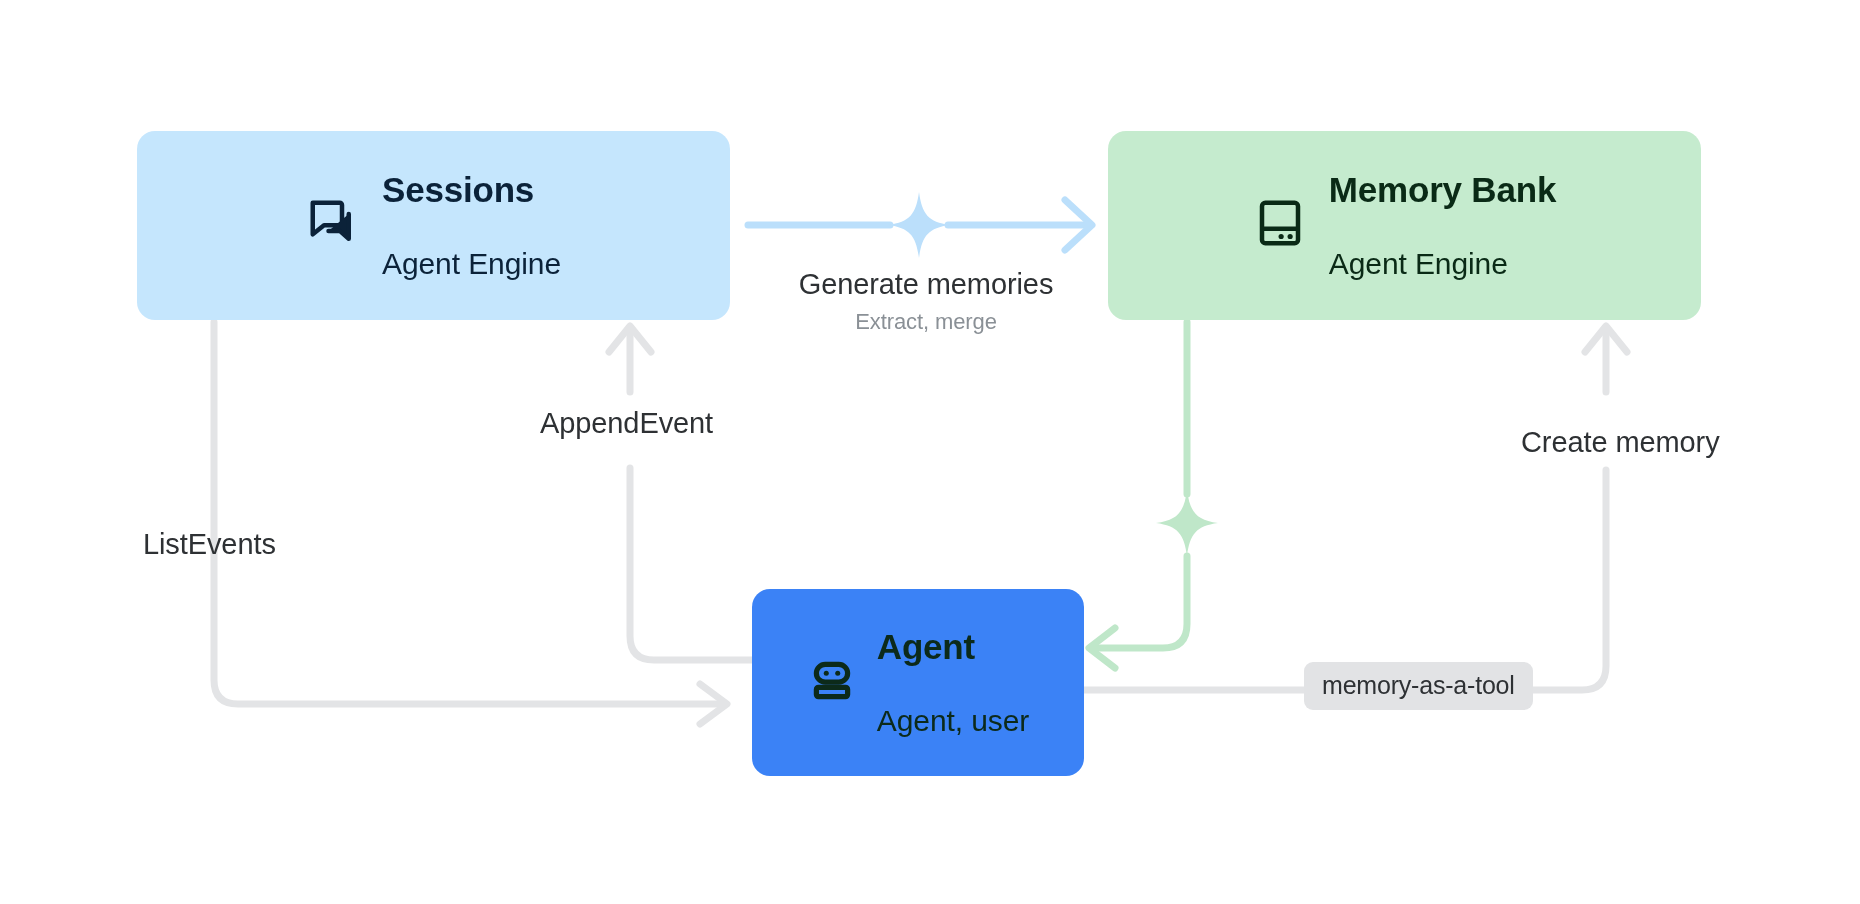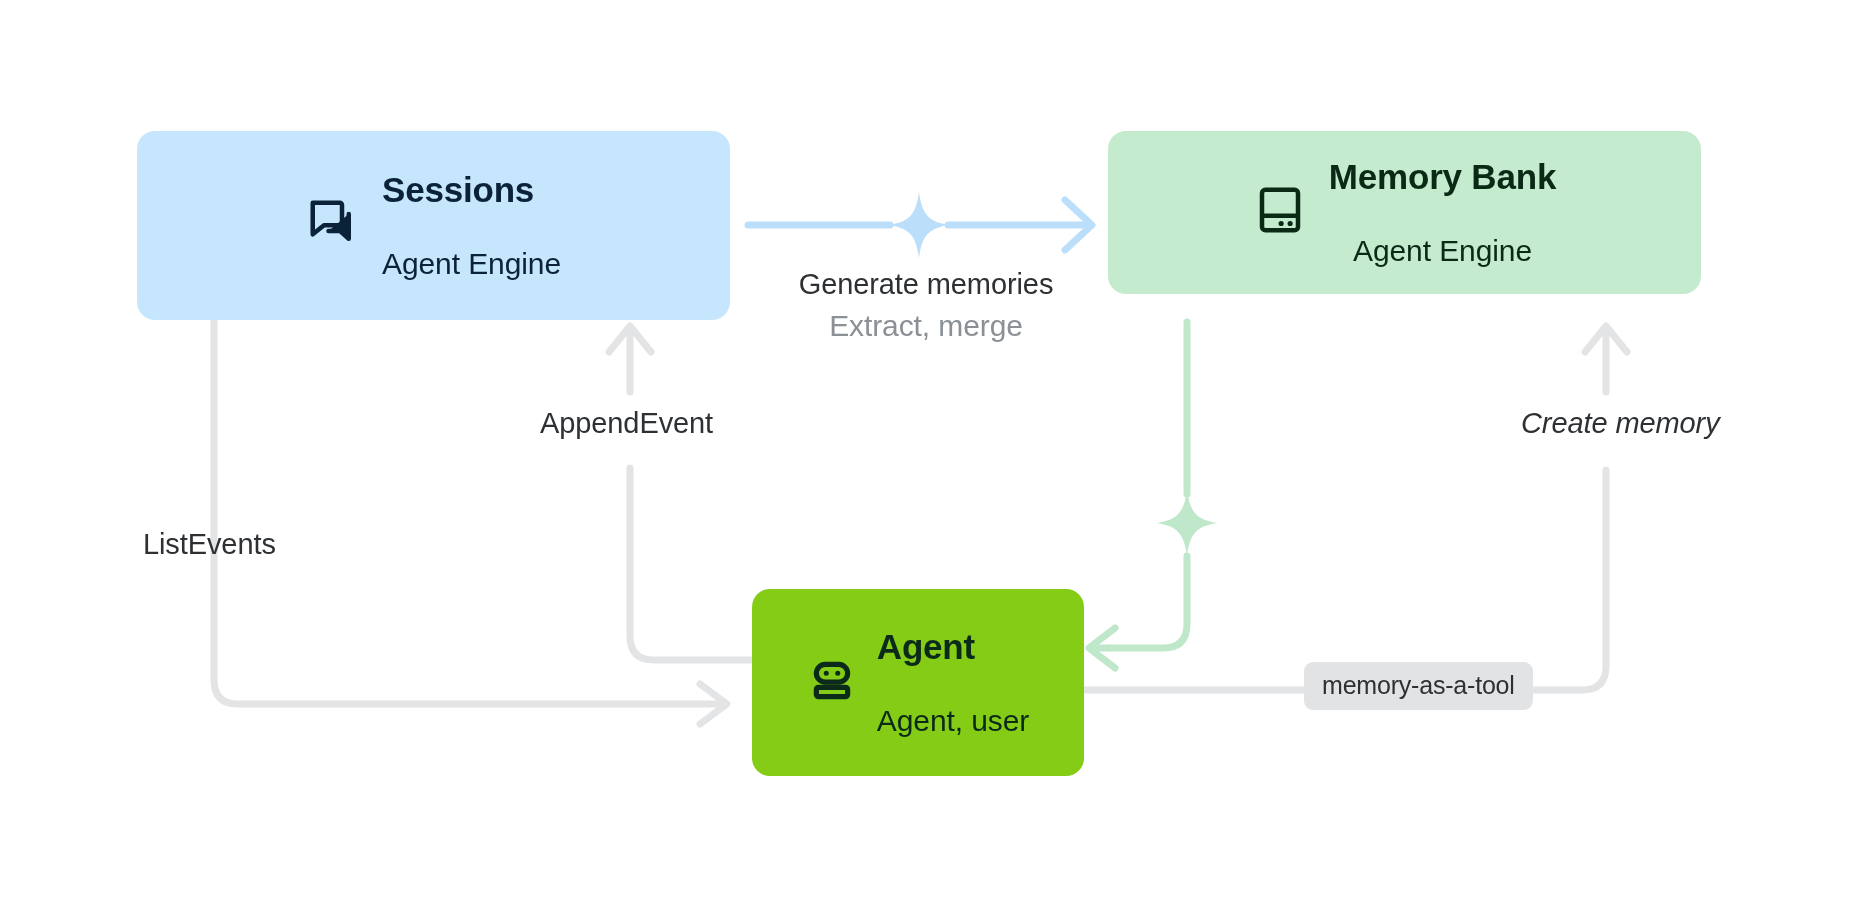--- a/index.html
+++ b/index.html
@@ -52,71 +52,70 @@
   }
   .node-title {
     font-size: 35px;
     font-weight: 700;
     letter-spacing: -0.2px;
   }
   .node-sub {
     font-size: 30px;
     font-weight: 400;
     letter-spacing: -0.1px;
-    text-align: center;
   }
 
   #node-sessions {
     left: 137px; top: 131px;
     width: 593px; height: 189px;
     background: #C5E6FD;
   }
   #node-sessions .node-title,
   #node-sessions .node-sub { color: #0B2239; }
 
   #node-memory {
     left: 1108px; top: 131px;
-    width: 593px; height: 163px;
+    width: 593px; height: 189px;
     background: #C5EBCE;
   }
   #node-memory .node-title,
   #node-memory .node-sub { color: #0A2A16; }
 
   #node-agent {
     left: 752px; top: 589px;
     width: 332px; height: 187px;
-    background: #84cc16;
+    background: #3b82f6;
   }
   #node-agent .node-title,
   #node-agent .node-sub { color: #0C2A1A; }
   #node-agent .node-inner { gap: 20px; }
 
   
   .edge-label {
     position: absolute;
     font-size: 29px;
     color: #2E3134;
     white-space: nowrap;
     letter-spacing: -0.1px;
   }
   .edge-label.center {
     text-align: center;
     transform: translateX(-50%);
     margin-left: 6px;
   }
   .edge-label .sub {
     display: block;
-    font-size: 30px;
+    font-size: 22px;
     color: #8A9096;
     margin-top: 8px;
   }
   #label-generate { left: 920px; top: 268px; }
   #label-appendevent { left: 540px; top: 407px; }
   #label-listevents { left: 143px; top: 528px; }
-  #label-creatememory { left: 1521px; top: 407px; font-style: italic; }
+  #label-creatememory { left: 1521px; top: 426px; }
   #label-retrieve { left: 1241px; top: 512px; }
 
   .badge {
     position: absolute;
     background: #E2E3E5;
     color: #2E3134;
     font-size: 25px;
     border-radius: 9px;
     padding: 9px 18px 10px 18px;
     white-space: nowrap;

